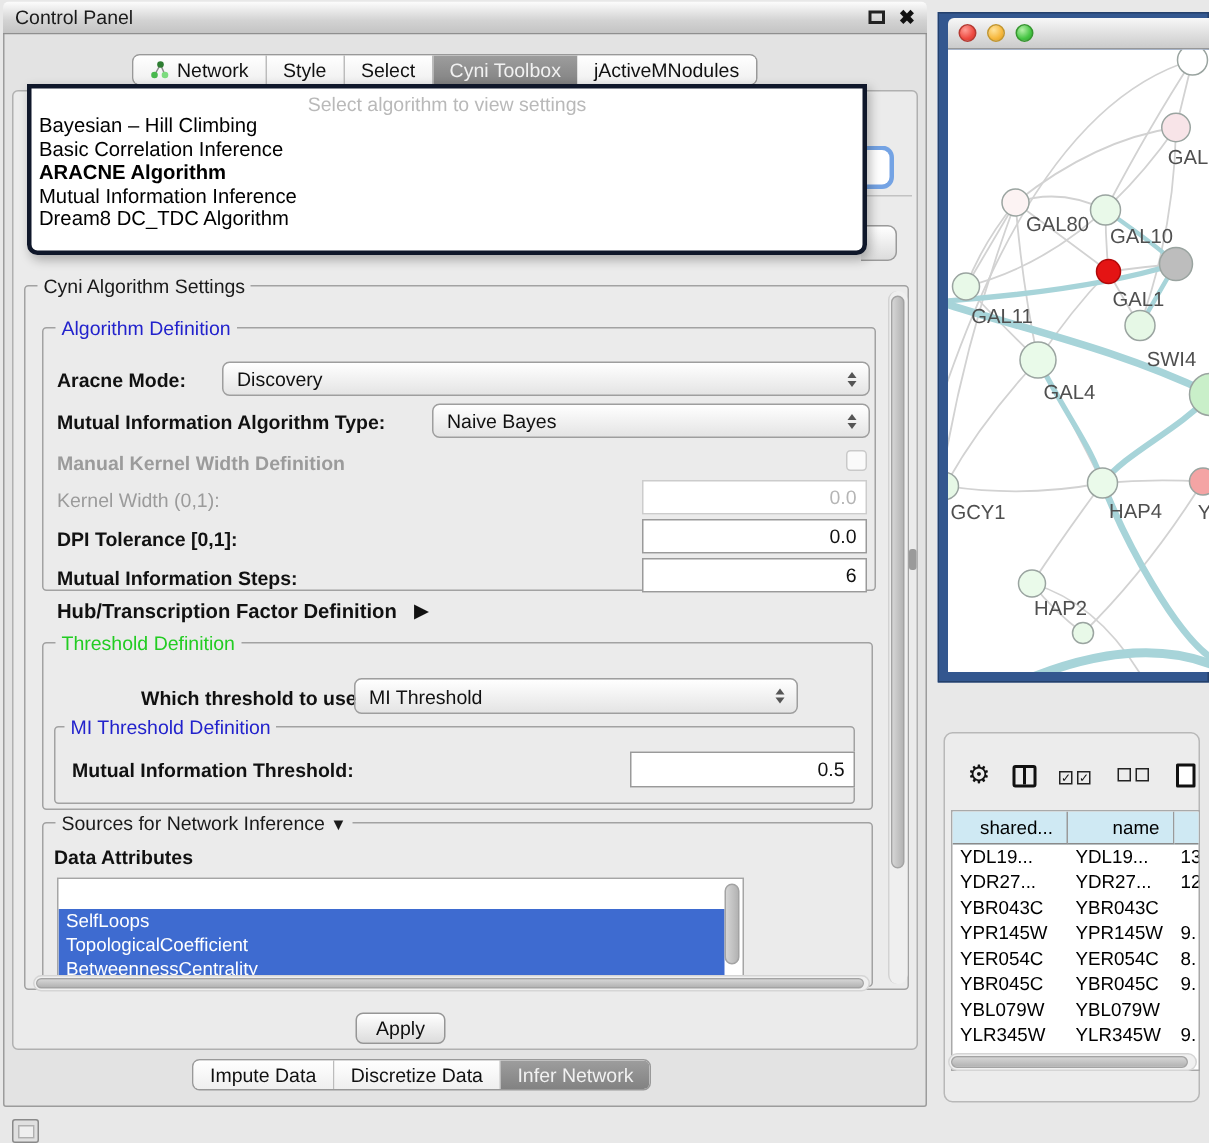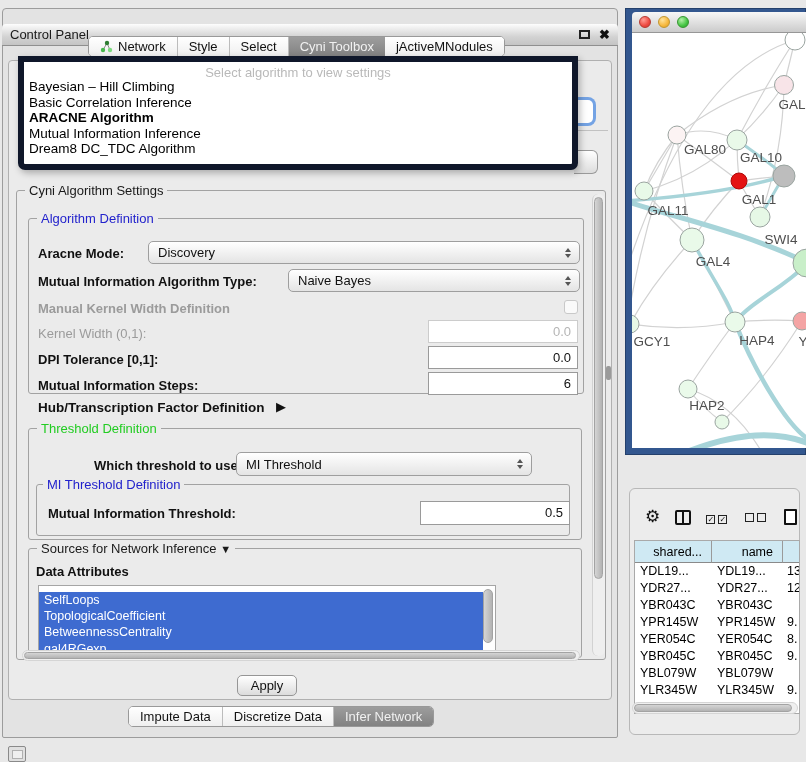--- a/index.html
+++ b/index.html
@@ -2,37 +2,37 @@
 <html><head>
 <meta charset="utf-8">
 <style>
   * { margin:0; padding:0; box-sizing:border-box; }
   html,body { width:806px; height:762px; }
   body { font-family:"Liberation Sans", sans-serif; background:#e8e8e8; position:relative; overflow:hidden; }
   .abs { position:absolute; }
 
   
   .cp-window { left:2px; top:8px; width:616px; height:730px; background:#e3e3e3; border:1px solid #9c9c9c; border-radius:4px 4px 2px 2px; }
-  .cp-titlebar { left:2px; top:24px; width:616px; height:22px; background:linear-gradient(#fdfdfd,#d3d3d3 60%,#c4c4c4); border-bottom:1px solid #8f8f8f; border-radius:4px 4px 0 0; display:flex; align-items:center; padding:0 8px; }
+  .cp-titlebar { left:2px; top:1px; width:616px; height:22px; background:linear-gradient(#fdfdfd,#d3d3d3 60%,#c4c4c4); border-bottom:1px solid #8f8f8f; border-radius:4px 4px 0 0; display:flex; align-items:center; padding:0 8px; }
   .cp-title { font-size:13px; color:#1a1a1a; }
   .tb-icons { margin-left:auto; display:flex; align-items:center; gap:9px; }
   .float-ic { width:11px; height:9px; border:2px solid #222; background:transparent; }
   .close-ic { font-size:13px; font-weight:bold; color:#111; line-height:11px; }
 
   
   .seg-bar { display:flex; height:21px; border:1px solid #999; border-radius:5px; background:#fff; overflow:hidden; }
   .seg { display:flex; align-items:center; padding:0 11px; font-size:13px; color:#111; background:linear-gradient(#ffffff,#efefef); border-right:1px solid #bcbcbc; white-space:nowrap; }
   .seg:last-child { border-right:none; }
   .seg.sel { background:linear-gradient(#9d9d9d,#828282); color:#f1f1f1; border-right:none; }
   .seg .tabic { margin-right:5px; display:inline-flex; }
 
   .cp-inner { left:8px; top:60px; width:604px; height:640px; background:#ebebeb; border:1px solid #b0b0b0; border-radius:4px; }
 
   
-  .dd-box { left:18px; top:56px; width:560px; height:114px; background:#fff; border:6px solid #0f172a; border-radius:0 0 7px 7px; box-shadow:2px 3px 7px rgba(0,0,0,.28); z-index:60; overflow:hidden; }
+  .dd-box { left:18px; top:56px; width:560px; height:114px; background:#fff; border:3px solid #0f172a; border-radius:0 0 7px 7px; box-shadow:2px 3px 7px rgba(0,0,0,.28); z-index:60; overflow:hidden; }
   .dd-ph { height:17px; text-align:center; color:#b9b9b9; font-size:13px; padding-top:3px; }
   .dd-opt { height:15.6px; font-size:13.5px; color:#000; padding-left:5px; line-height:15.6px; white-space:nowrap; }
   .dd-opt.bold { font-weight:bold; }
 
   
   .frag1 { left:574px; top:97px; width:22px; height:29px; background:#fff; border:3px solid #74a3e4; border-left:none; border-radius:0 8px 8px 0; z-index:10; }
   .frag2 { left:574px; top:150px; width:24px; height:24px; background:linear-gradient(#ffffff,#dcdcdc); border:1px solid #9a9a9a; border-left:none; border-radius:0 6px 6px 0; z-index:10; }
   .fragline { left:570px; top:130px; width:38px; height:1px; background:#c2c2c2; z-index:9; }
 
   
@@ -223,21 +223,21 @@
 </div>
 <span class="abs flabel" style="left:48px; top:506px;">Mutual Information Threshold:</span>
 <div class="abs tinput" style="left:420px; top:501px; width:150px; height:24px;"><span>0.5</span></div>
 
 <div class="abs grp" style="left:28px; top:548px; width:554px; height:110px;">
   <span class="grp-legend lg-black" style="left:8px;text-align:center;"><span>Sources for Network Inference</span> <span style="font-size:11px;">▼</span></span>
 </div>
 <span class="abs flabel" style="left:36px; top:564px;">Data Attributes</span>
 
 <div class="abs attr-list" style="left:38px; top:585px; width:458px; height:69px;">
-  <div id="attr-list" style="width:444px; padding-top:6px;">
+  <div id="attr-list" style="width:444px; padding-top:20px;">
       <div class="attr-item" style="background: rgb(62, 107, 208);">SelfLoops</div>
       <div class="attr-item" style="background: rgb(62, 107, 208);">TopologicalCoefficient</div>
       <div class="attr-item" style="background: rgb(62, 107, 208);">BetweennessCentrality</div>
       <div class="attr-item" style="background: rgb(62, 107, 208);">gal4RGexp</div>
     </div>
 </div>
 <div class="abs vthumb" style="left:483px; top:589px; width:10px; height:54px;"></div>
 
 <div class="abs htrack" style="left:22px; top:650px; width:558px; height:11px;"></div>
 <div class="abs hthumb" style="left:24px; top:652px; width:552px; height:7px;"></div>

